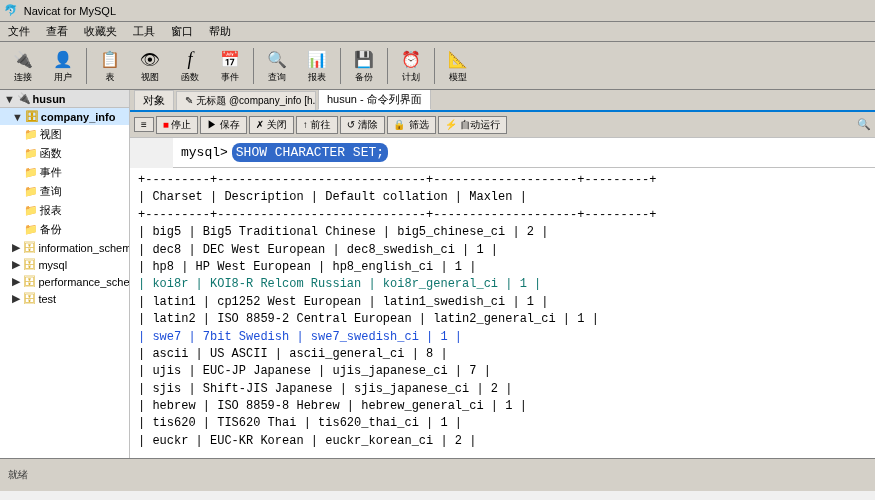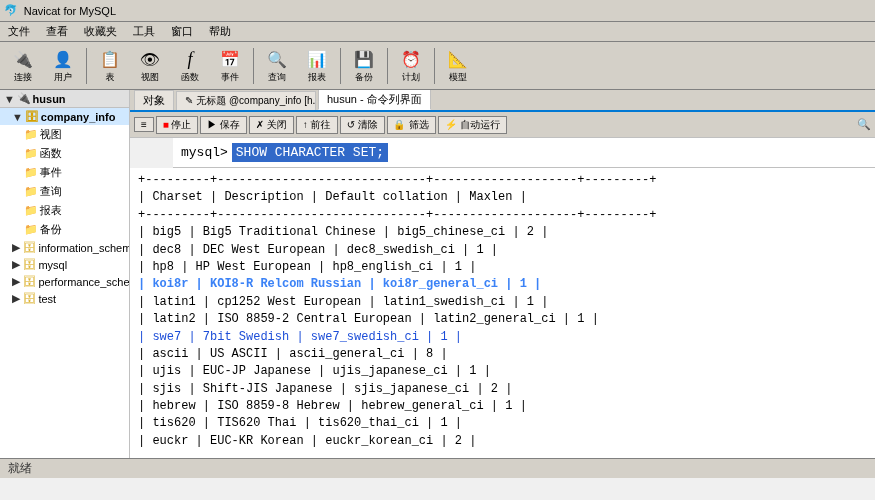--- a/index.html
+++ b/index.html
@@ -173,20 +173,21 @@
 
     .prompt {
       color: #000000;
       margin-right: 4px;
     }
 
     .sql-text {
       background: #3169c8;
       color: #ffffff;
       padding: 2px 4px;
+      border-radius: 8px;
     }
 
     
     #result-area {
       background: #ffffff;
       flex: 1;
       overflow-y: auto;
       overflow-x: auto;
       padding: 4px;
       font-family: 'Courier New', monospace;
@@ -373,32 +374,32 @@
     </div>
 
     <div id="result-area" style="background:#fff; flex:1; overflow-y:auto; overflow-x:auto; padding:4px 8px; font-family:'Courier New',monospace; font-size:12px; line-height:1.45;">
       <div style="color:#000;">+---------+-----------------------------+--------------------+---------+</div>
       <div style="color:#000;">| Charset | Description                 | Default collation  | Maxlen |</div>
       <div style="color:#000;">+---------+-----------------------------+--------------------+---------+</div>
       <div id="result-rows">
           <div style="color: rgb(0, 0, 0);">| big5    | Big5 Traditional Chinese    | big5_chinese_ci    |     2 |</div>
           <div style="color: rgb(0, 0, 0);">| dec8    | DEC West European           | dec8_swedish_ci    |     1 |</div>
           <div style="color: rgb(0, 0, 0);">| hp8     | HP West European            | hp8_english_ci     |     1 |</div>
-          <div style="color: #3b82f6; font-weight: bold;">| koi8r   | KOI8-R Relcom Russian       | koi8r_general_ci   |     1 |</div>
+          <div style="color: #0f766e;">| koi8r   | KOI8-R Relcom Russian       | koi8r_general_ci   |     1 |</div>
           <div style="color: rgb(0, 0, 0);">| latin1  | cp1252 West European        | latin1_swedish_ci  |     1 |</div>
           <div style="color: rgb(0, 0, 0);">| latin2  | ISO 8859-2 Central European | latin2_general_ci  |     1 |</div>
           <div style="color: #1d4ed8;">| swe7    | 7bit Swedish                | swe7_swedish_ci    |     1 |</div>
           <div style="color: rgb(0, 0, 0);">| ascii   | US ASCII                    | ascii_general_ci   |     8 |</div>
-          <div style="color: rgb(0, 0, 0);">| ujis    | EUC-JP Japanese             | ujis_japanese_ci   |     1 |</div>
+          <div style="color: rgb(0, 0, 0);">| ujis    | EUC-JP Japanese             | ujis_japanese_ci   |     7 |</div>
           <div style="color: rgb(0, 0, 0);">| sjis    | Shift-JIS Japanese          | sjis_japanese_ci   |     2 |</div>
           <div style="color: rgb(0, 0, 0);">| hebrew  | ISO 8859-8 Hebrew           | hebrew_general_ci  |     1 |</div>
           <div style="color: rgb(0, 0, 0);">| tis620  | TIS620 Thai                 | tis620_thai_ci     |     1 |</div>
           <div style="color: rgb(0, 0, 0);">| euckr   | EUC-KR Korean               | euckr_korean_ci    |     2 |</div>
         </div>
 
     </div>
 
   </div>
 </div>
 
-<div id="status-bar" style="background:#d4d0c8; height:20px; border-top:1px solid #808080; display:flex; align-items:center; padding:0 8px; font-family:Arial,sans-serif; font-size:12px; color:#333;">
+<div id="status-bar" style="background:#d4d0c8; height:33px; border-top:1px solid #808080; display:flex; align-items:center; padding:0 8px; font-family:Arial,sans-serif; font-size:10px; color:#333;">
   <span>就绪</span>
 </div>
 
 </body></html>

